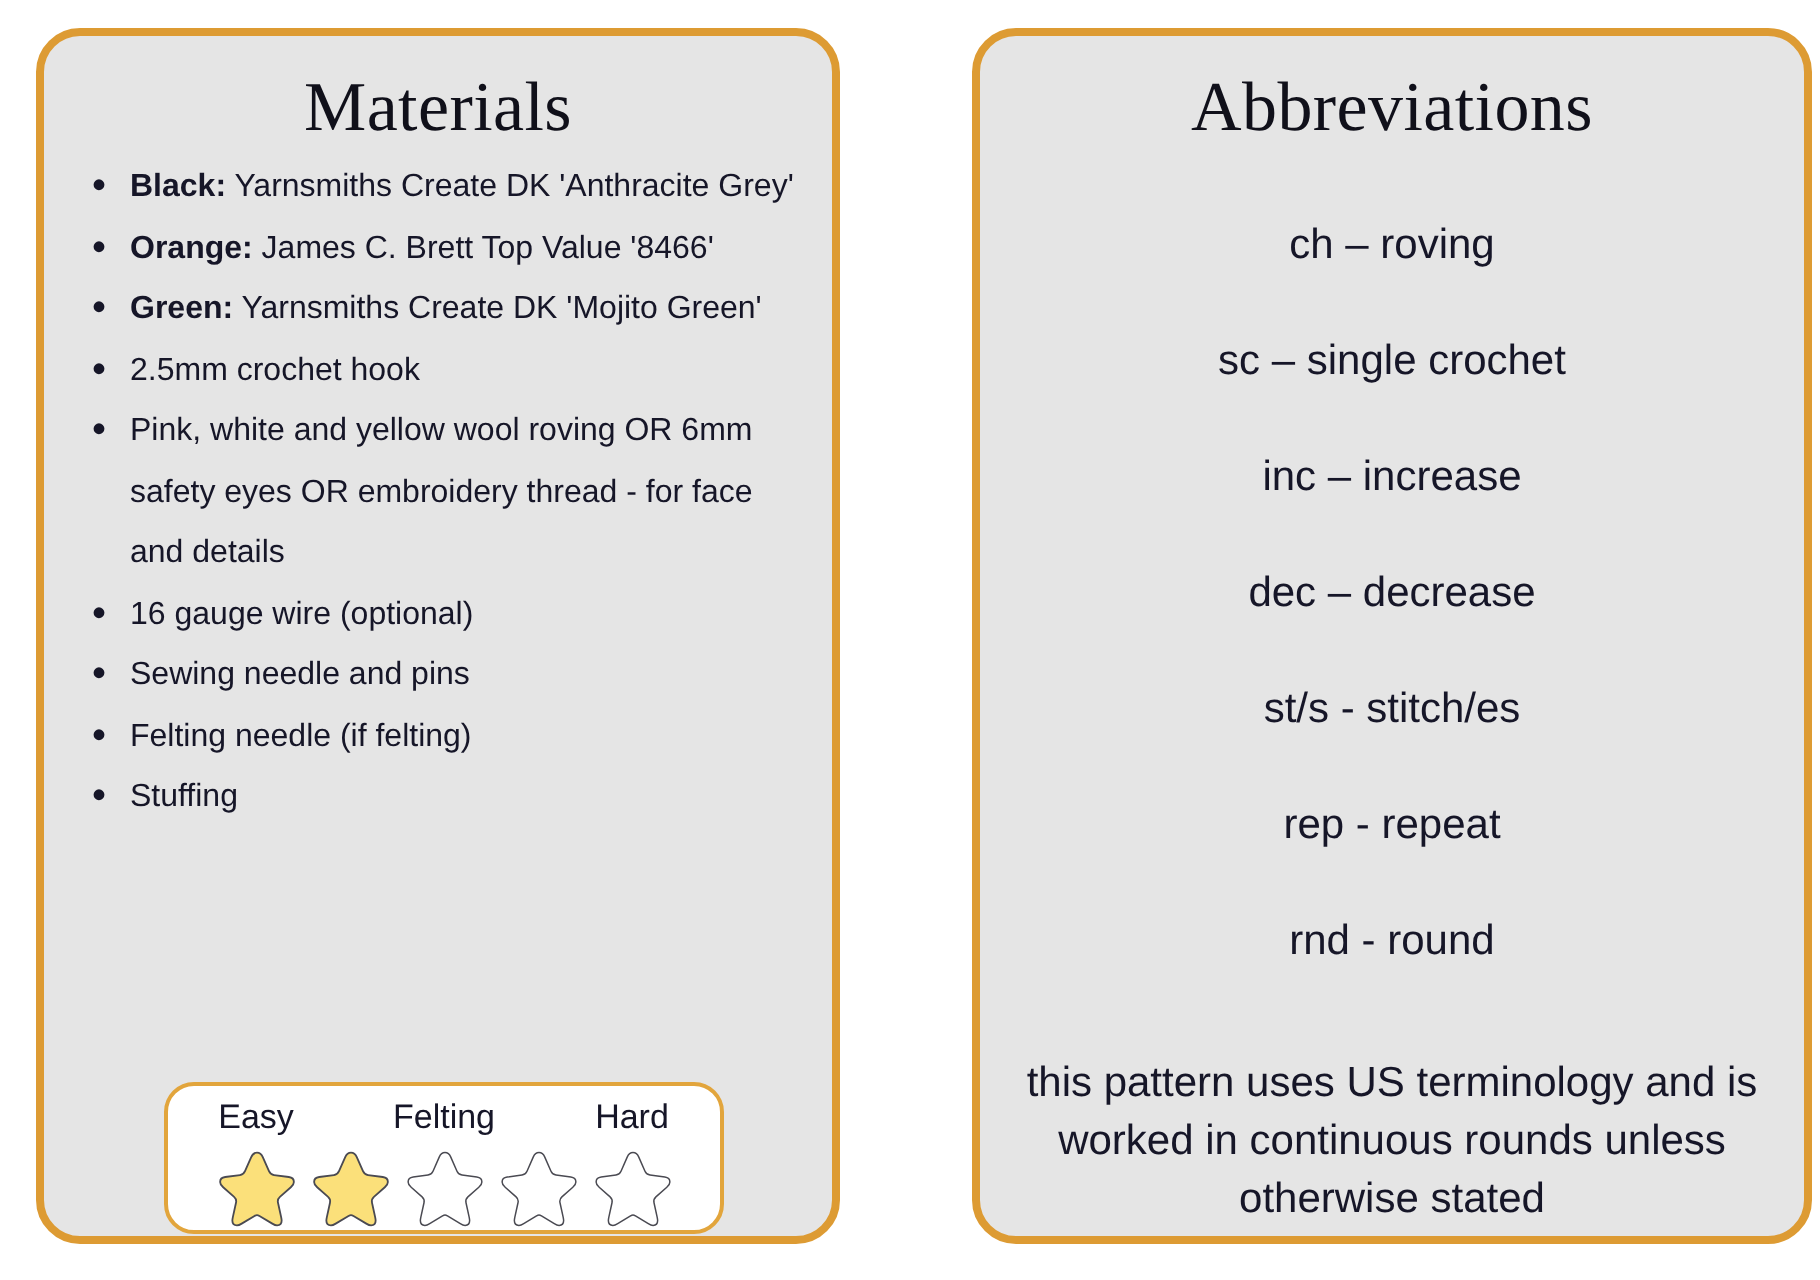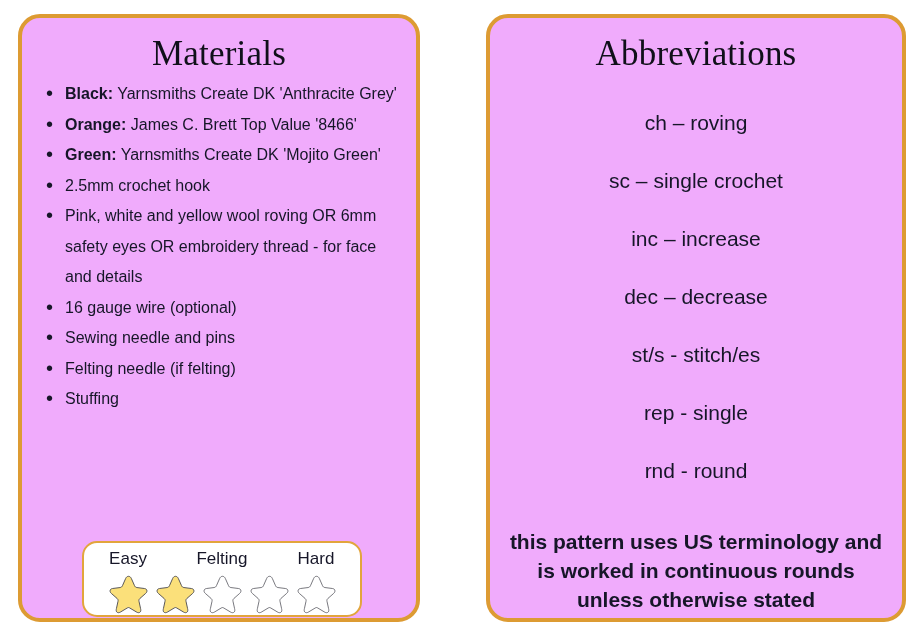--- a/index.html
+++ b/index.html
@@ -16,21 +16,21 @@
   .page {
     position: relative;
     width: 910px;
     height: 640px;
   }
 
   
   .card {
     position: absolute;
     box-sizing: border-box;
-    background: #f0abfc;
+    background: #e5e5e5;
     border: 4px solid #dd9b33;
     border-radius: 22px;
   }
   #materials-card {
     left: 18px;
     top: 14px;
     width: 402px;
     height: 608px;
   }
   #abbreviations-card {
@@ -133,21 +133,20 @@
     color: #161628;
     margin: 0;
     padding-top: 30px;
   }
   .abbr-note {
     font-size: 21px;
     line-height: 29px;
     color: #161628;
     margin: 0;
     padding-top: 42px;
-    font-weight: bold;
   }
 </style>
 </head>
 <body>
 
 <div class="page">
 
   <section class="card" id="materials-card">
 
     <h2 class="card-title">Materials</h2>
@@ -194,20 +193,20 @@
   <section class="card" id="abbreviations-card">
 
     <h2 class="card-title">Abbreviations</h2>
 
     <div class="abbr-body" id="abbr-body">
         <p class="abbr-line">ch – roving</p>
         <p class="abbr-line">sc – single crochet</p>
         <p class="abbr-line">inc – increase</p>
         <p class="abbr-line">dec – decrease</p>
         <p class="abbr-line">st/s - stitch/es</p>
-        <p class="abbr-line">rep - single</p>
+        <p class="abbr-line">rep - repeat</p>
         <p class="abbr-line">rnd - round</p>
         <p class="abbr-note">this pattern uses US terminology and is worked in continuous rounds unless otherwise stated</p>
       </div>
 
   </section>
 
 </div>
 
 </body></html>

